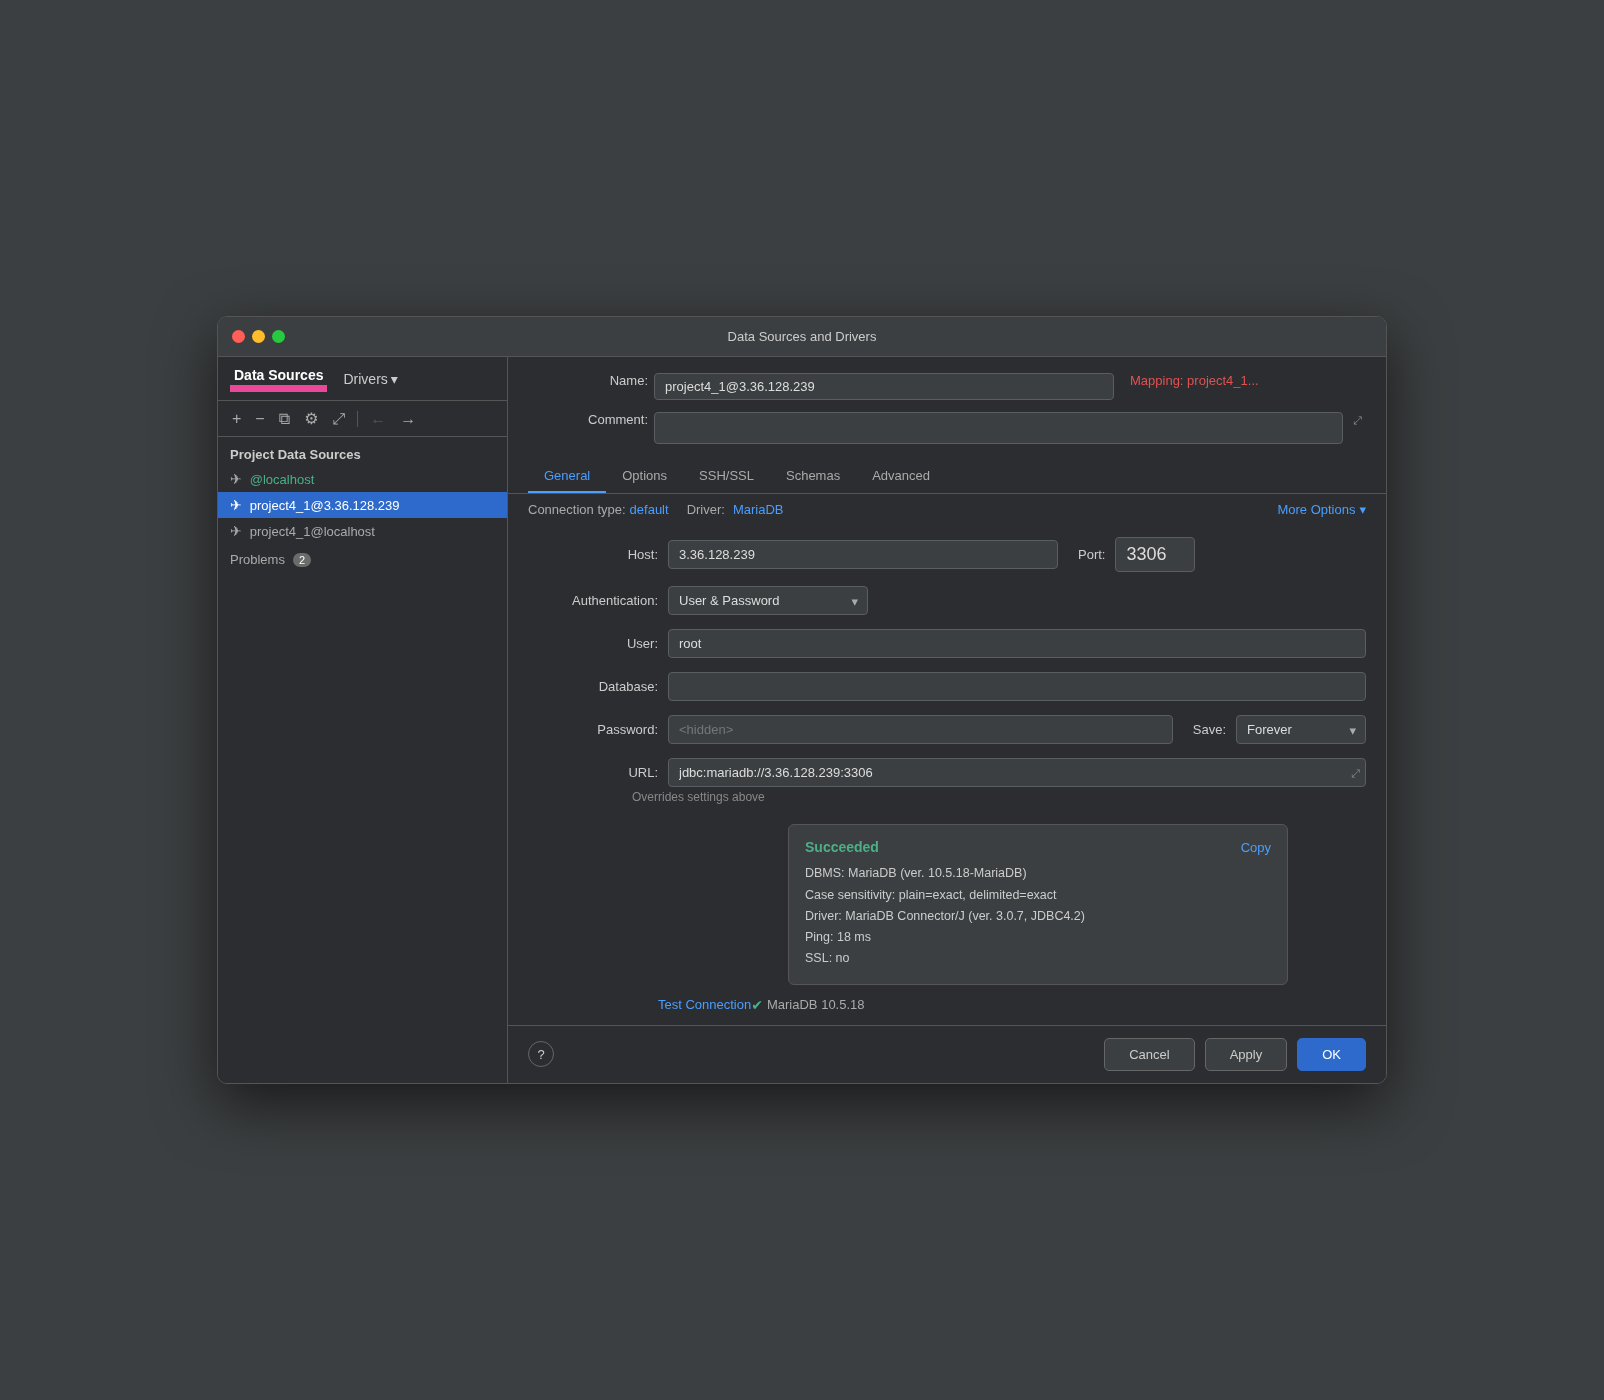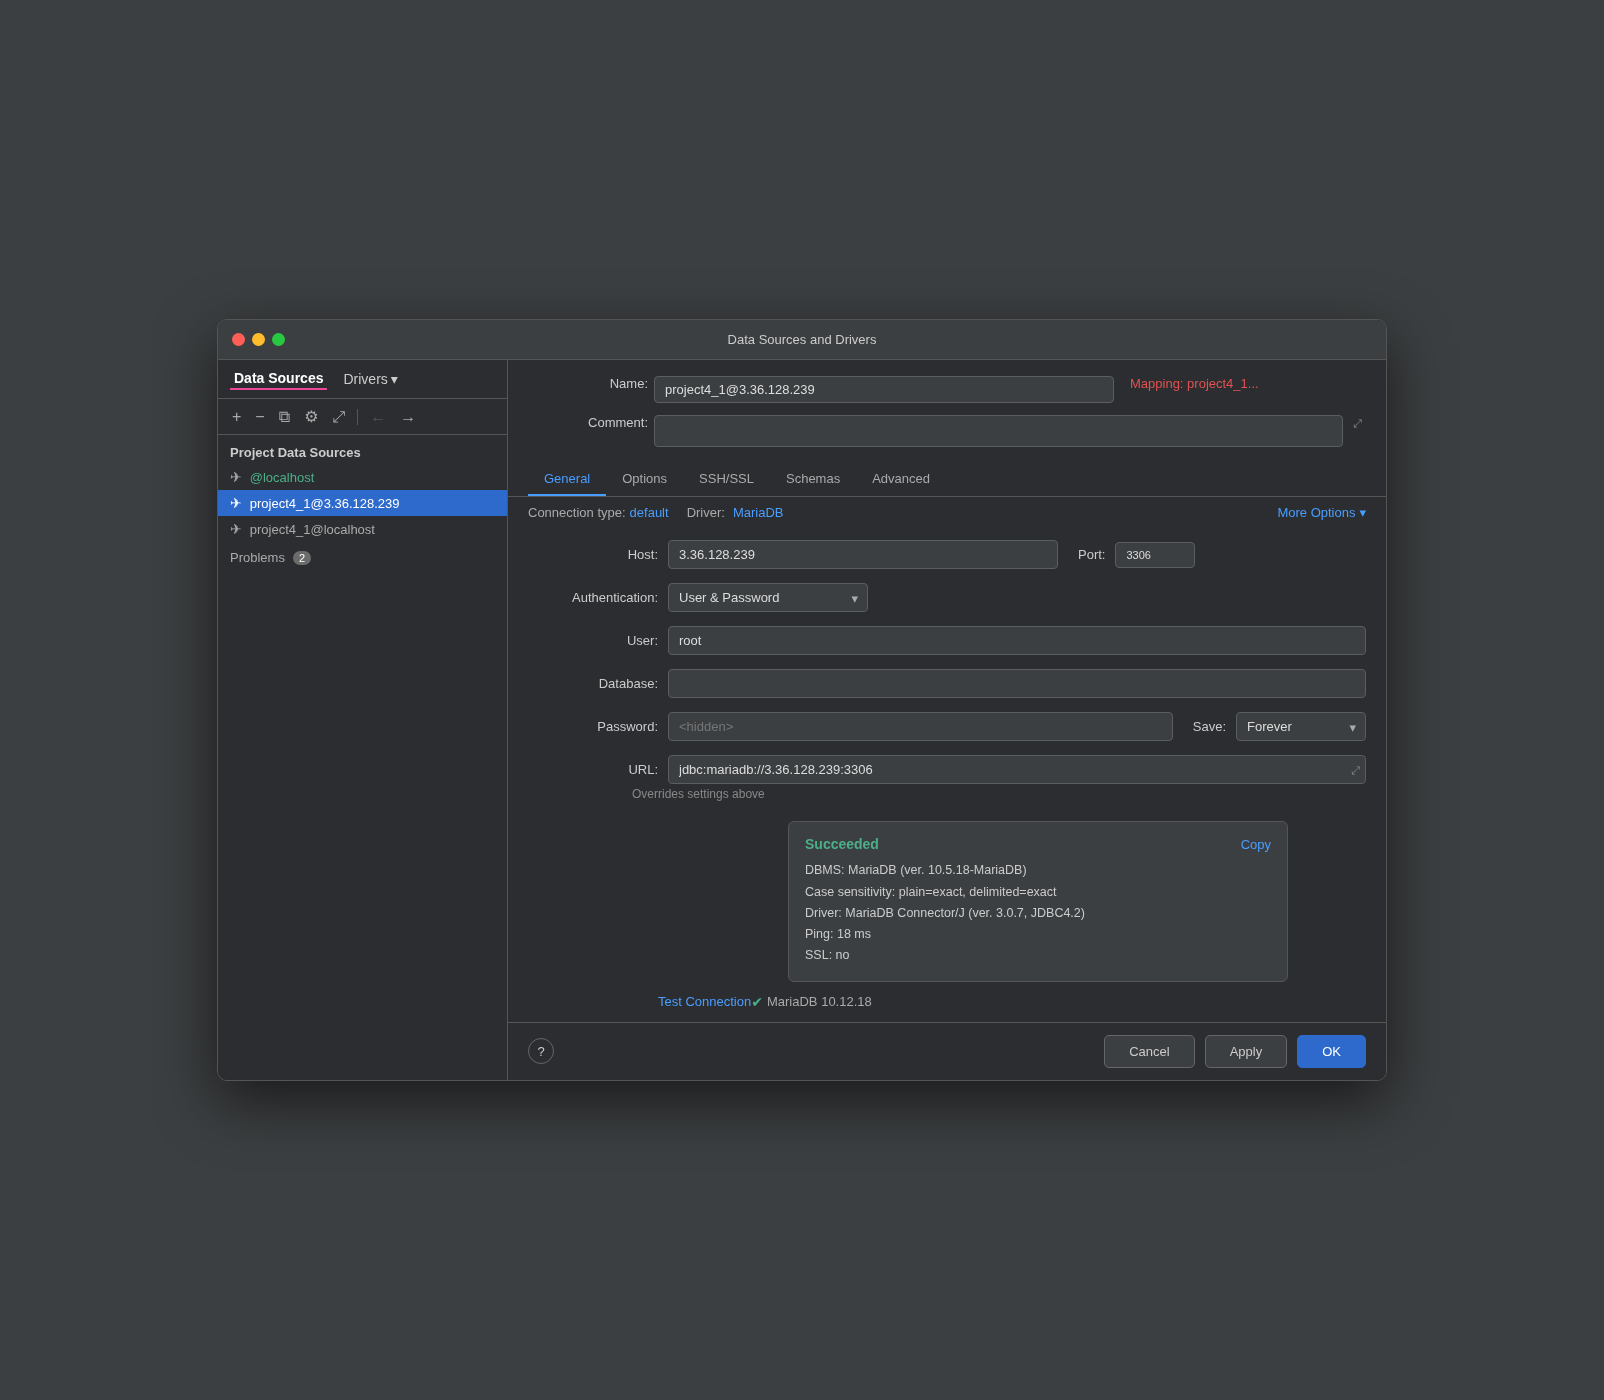--- a/index.html
+++ b/index.html
@@ -71,21 +71,21 @@
     }
     .sidebar-tab {
       color: #ccc;
       font-size: 14px;
       font-weight: 600;
       cursor: pointer;
       padding: 2px 4px;
     }
     .sidebar-tab.active {
       color: #fff;
-      border-bottom: 2px solid #ec4899;
+      border-bottom: 7px solid #ec4899;
     }
     .sidebar-divider-v {
       color: #888;
       font-size: 16px;
     }
     .drivers-dropdown {
       display: flex;
       align-items: center;
       gap: 3px;
       color: #ccc;
@@ -297,21 +297,21 @@
       color: #ccc;
       font-size: 13px;
       margin-left: 10px;
     }
     .port-input {
       background: #3c3f41;
       border: 1px solid #5a5d61;
       border-radius: 4px;
       color: #ddd;
       padding: 6px 10px;
-      font-size: 11px;
+      font-size: 18px;
       outline: none;
       width: 80px;
     }
     .auth-select {
       background: #3c3f41;
       border: 1px solid #5a5d61;
       border-radius: 4px;
       color: #ddd;
       padding: 6px 28px 6px 10px;
       font-size: 13px;
@@ -650,21 +650,21 @@
               <div>Driver: MariaDB Connector/J (ver. 3.0.7, JDBC4.2)</div>
               <div>Ping: 18 ms</div>
               <div>SSL: no</div>
             </div>
           </div>
 
           <div class="test-connection-row" style="padding-left: 0;">
             <button class="test-conn-btn">Test Connection</button>
             <div class="test-status">
               <span class="check-icon">✔</span>
-              <span>MariaDB 10.12.18</span>
+              <span>MariaDB 10.5.18</span>
             </div>
           </div>
         </div>
       </div>
 
       <div class="footer">
         <button class="help-btn">?</button>
         <button class="footer-btn btn-cancel">Cancel</button>
         <button class="footer-btn btn-apply">Apply</button>
         <button class="footer-btn btn-ok">OK</button>

